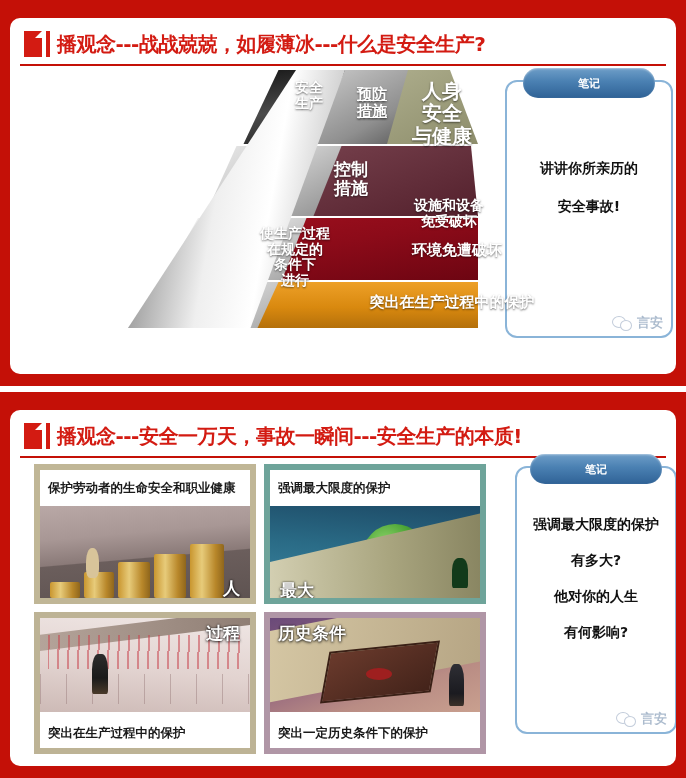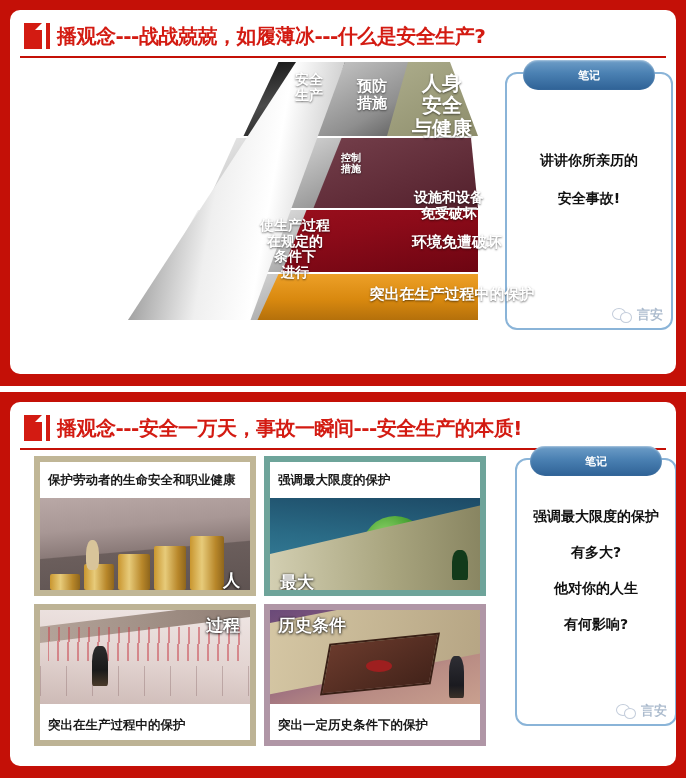--- a/index.html
+++ b/index.html
@@ -15,21 +15,21 @@
   }
   .slide-deck { width: 686px; height: 778px; position: relative; }
 
   
   .slide {
     position: absolute;
     left: 0;
     width: 686px;
     background: #c41007;
     box-sizing: border-box;
-    padding: 10px 10px 12px 10px;
+    padding: 18px 10px 12px 10px;
   }
   #slide-1 { top: 0; height: 386px; }
   #slide-2 { top: 392px; height: 386px; }
 
   .slide-panel {
     width: 666px;
     height: 100%;
     background: #ffffff;
     border-radius: 10px;
     box-sizing: border-box;
@@ -162,23 +162,23 @@
   .pyr-label {
     position: absolute;
     color: #ffffff;
     font-weight: bold;
     text-align: center;
     line-height: 1.12;
     text-shadow: 0 1px 2px rgba(0,0,0,.55);
     z-index: 6;
   }
   .lbl-apex   { left: 150px; top: 10px;  width: 62px; font-size: 14px; }
-  .lbl-prev   { left: 216px; top: 16px;  width: 56px; font-size: 15px; color:#ffffff; }
+  .lbl-prev   { left: 216px; top: 16px;  width: 56px; font-size: 15px; color:#ffffff;text-decoration:underline; }
   .lbl-olive  { left: 284px; top: 10px;  width: 60px; font-size: 20px; }
-  .lbl-ctrl   { left: 196px; top: 90px;  width: 54px; font-size: 10px; }
+  .lbl-ctrl   { left: 196px; top: 90px;  width: 54px; font-size: 17px; }
   .lbl-equip  { left: 256px; top: 88px;  width: 130px; font-size: 14px; margin-top: 40px; }
   .lbl-left   { left: 120px; top: 156px; width: 94px; font-size: 14px; }
   .lbl-env    { left: 254px; top: 172px; width: 150px; font-size: 15px; }
   .lbl-base   { left: 208px; top: 224px; width: 232px; font-size: 15px; }
 
   
   .note-card {
     position: absolute;
     background: #ffffff;
     border: 2px solid #8ab4d8;

